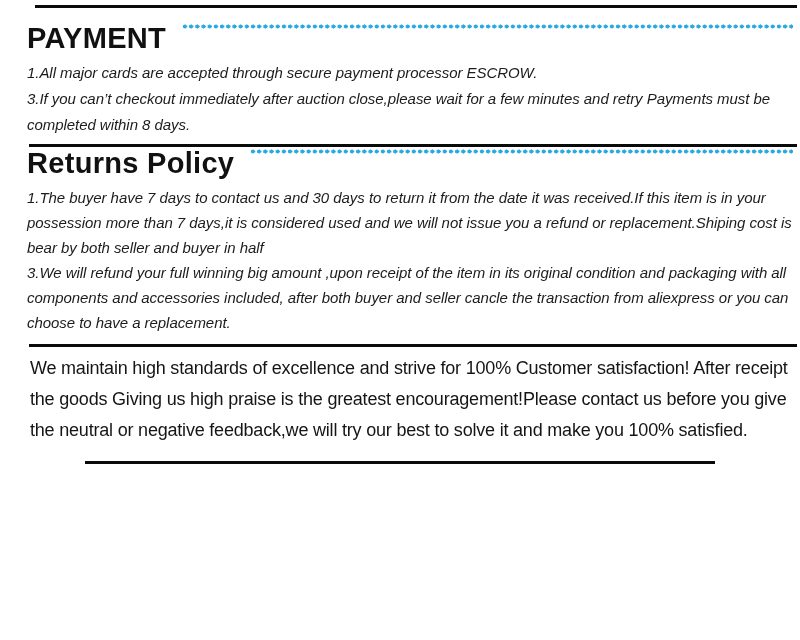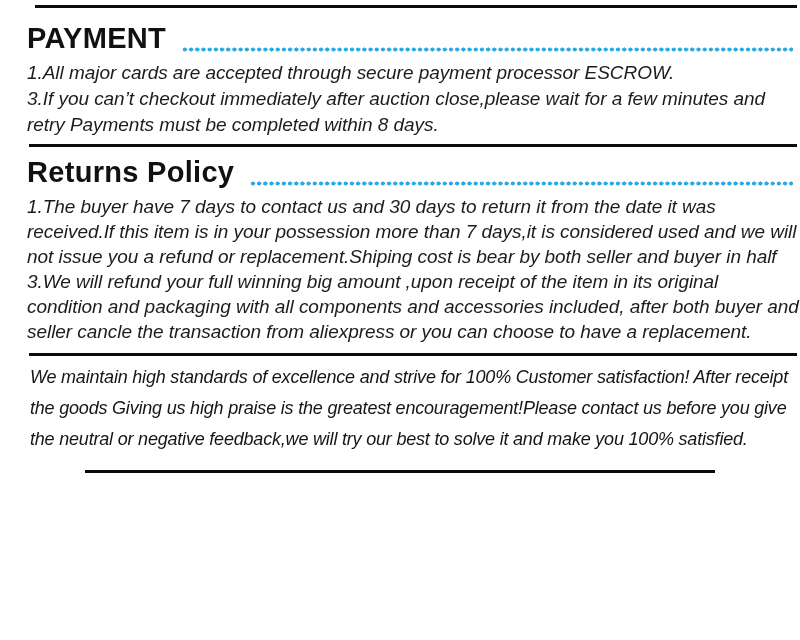--- a/index.html
+++ b/index.html
@@ -20,24 +20,24 @@
     height:3px;
     background:#0a0a0a;
   }
   .rule-top{margin:5px 3px 0 35px;}
   .rule-mid{margin:6px 3px 0 29px;}
   .rule-mid2{margin:9px 3px 0 29px;}
   .rule-bottom{height:3px;width:630px;margin:15px 0 0 85px;}
 
   .head-row{
     display:flex;
-    align-items:flex-end;
+    align-items:flex-start;
     margin:15px 5px 0 27px;
   }
-  .head-row.tight{margin-top:10px;}
+  .head-row.tight{margin-top:1px;}
   .section-title{
     font-weight:bold;
     font-size:29px;
     line-height:30px;
     letter-spacing:.3px;
     color:#111;
     white-space:nowrap;
   }
   .leader{
     flex:1;
@@ -47,32 +47,31 @@
     background-image:radial-gradient(circle at 3px 3.5px, var(--accent) 1.9px, rgba(0,0,0,0) 2.2px);
     background-size:6.2px 7px;
     background-repeat:repeat-x;
     background-position:0 50%;
   }
 
   .body-copy{
     margin:7px 0 0 27px;
     width:772px;
     font-style:italic;
-    font-size:19px;
+    font-size:15px;
     line-height:25px;
     letter-spacing:-.05px;
     color:#1c1c1c;
   }
   .body-copy p{margin:0;}
   .body-copy.payment{line-height:26px;}
 
   .feedback-copy{
     margin:6px 0 0 30px;
     width:765px;
-    font-style:italic;
     font-size:18px;
     line-height:31px;
     letter-spacing:-.2px;
     color:#151515;
   }
 </style>
 </head>
 <body>
 
 <div class="page">

